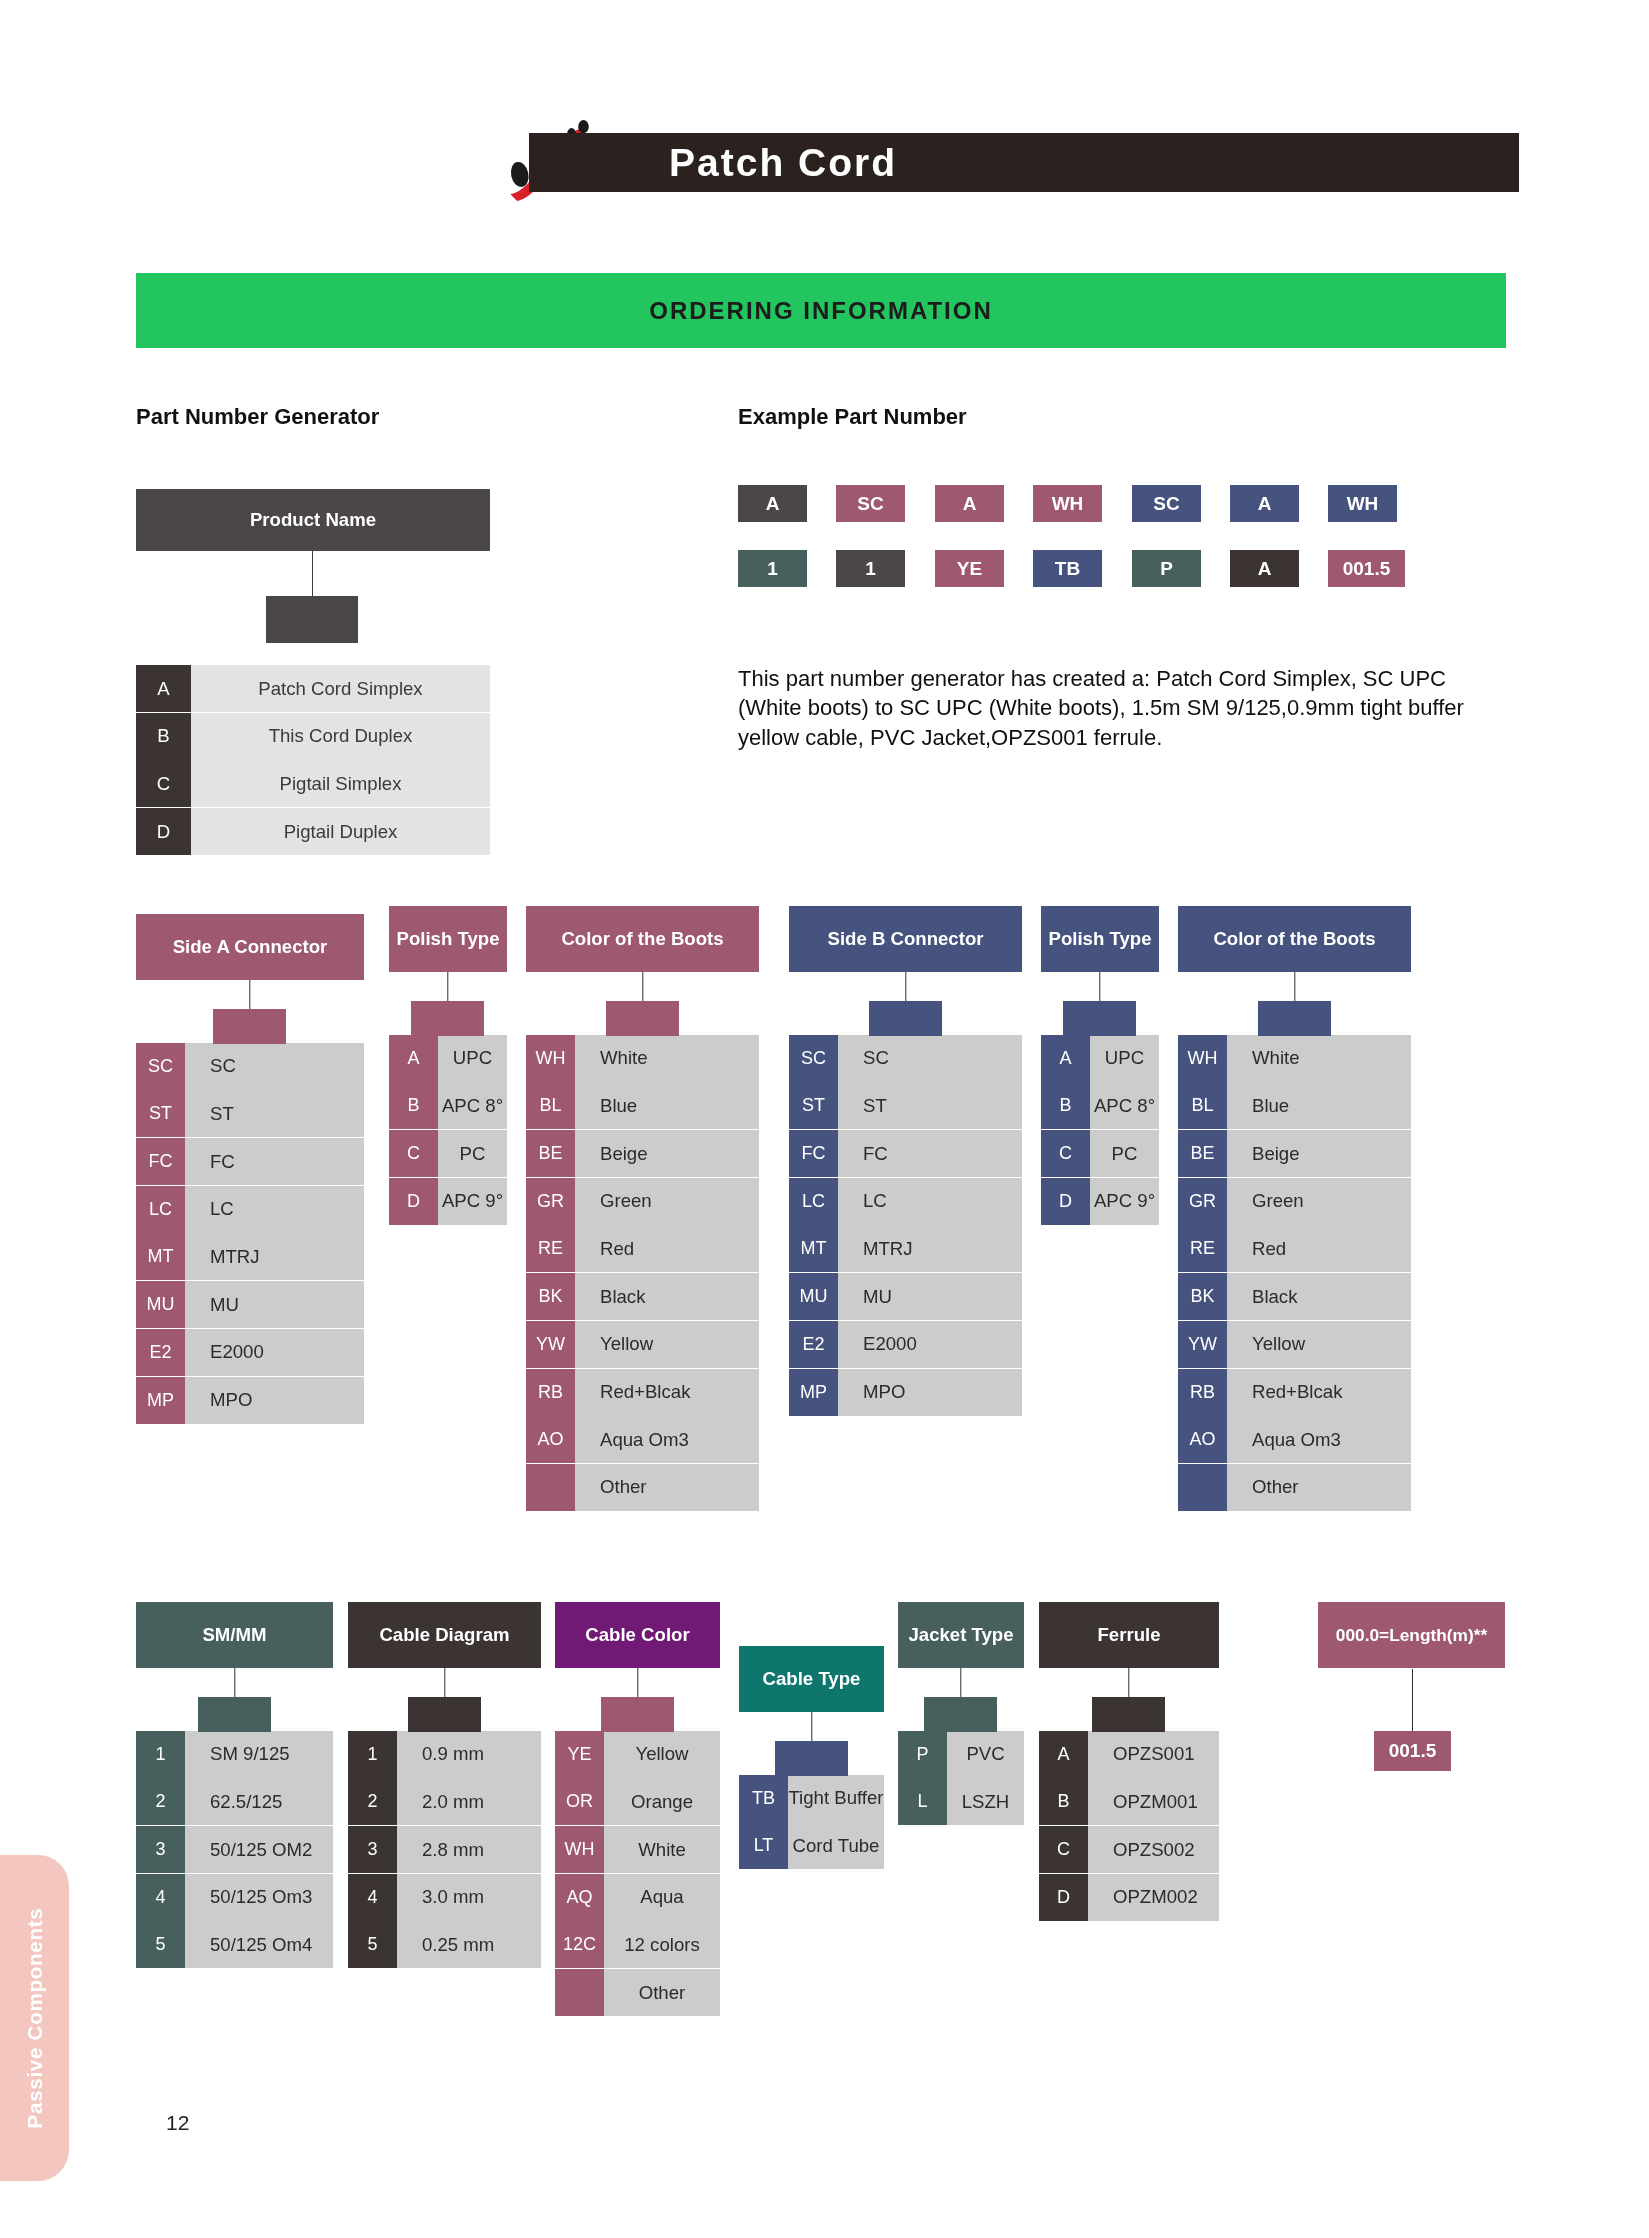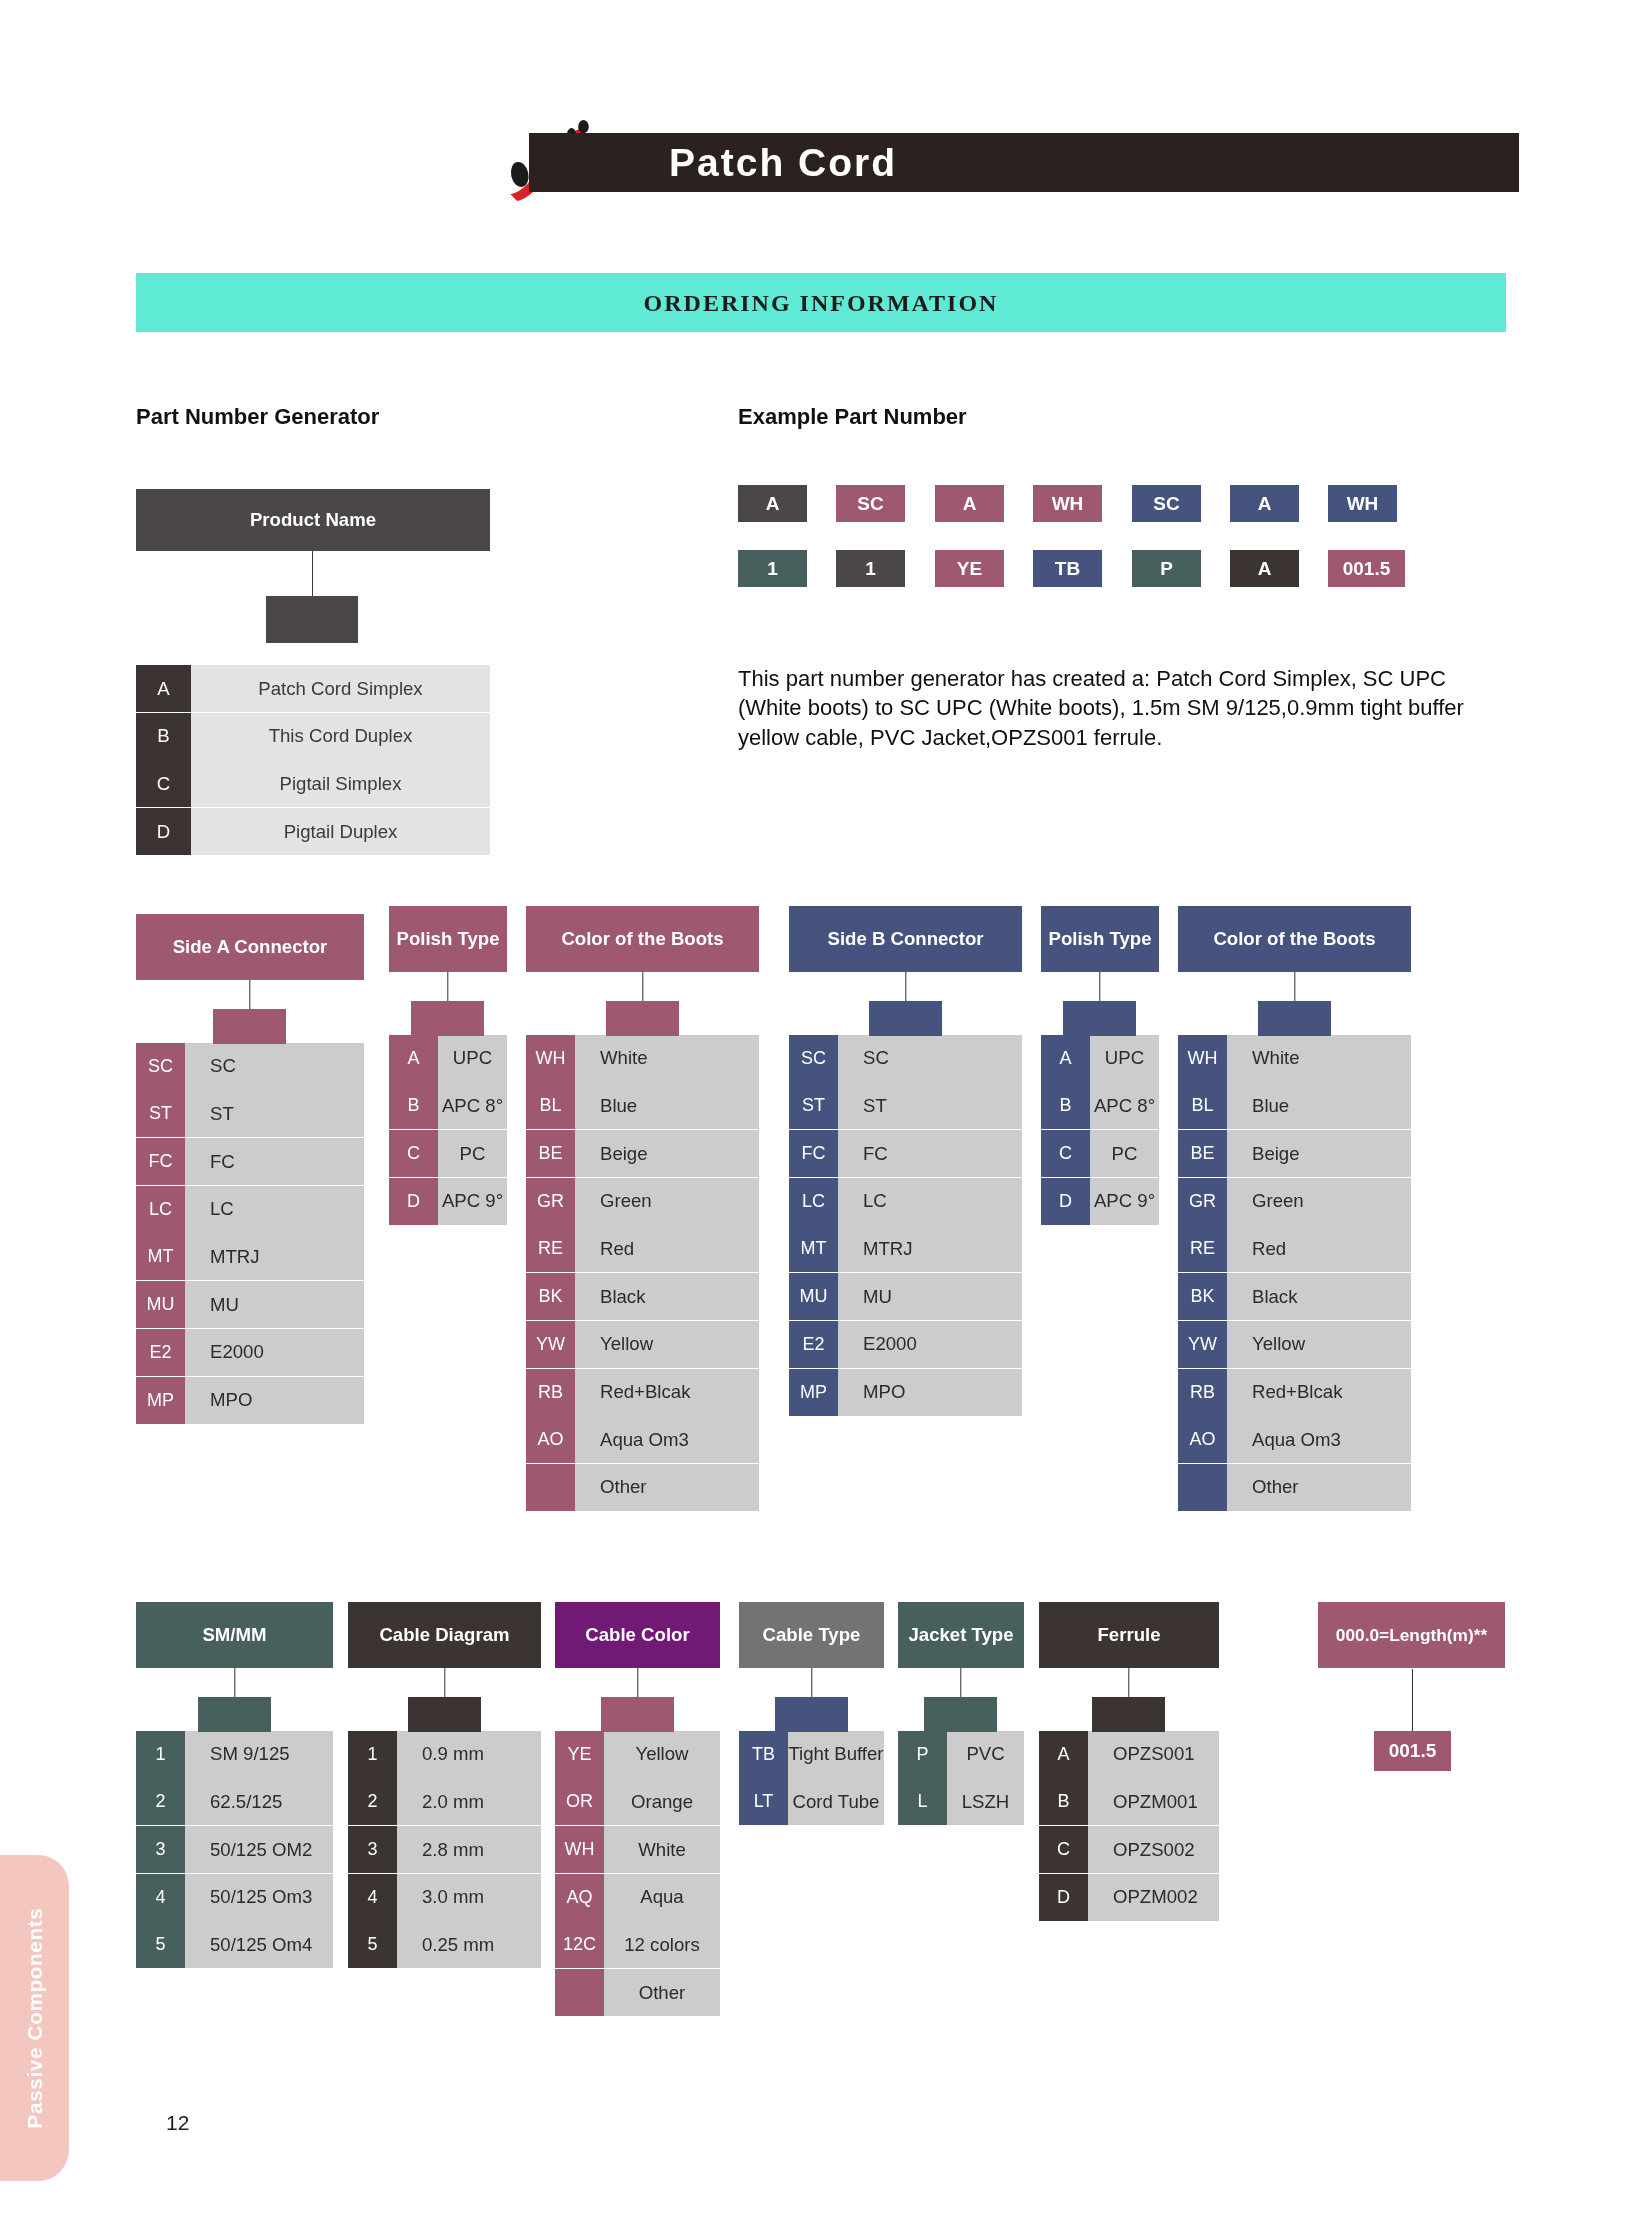--- a/index.html
+++ b/index.html
@@ -30,23 +30,22 @@
     padding-left:16px;
   }
   #title-banner .ttl{
     position:absolute;left:140px;top:50%;transform:translateY(-50%);
     color:#ffffff;font-size:39px;font-weight:bold;letter-spacing:2px;
   }
   #banner-deco{position:absolute;left:505px;top:120px;width:153px;height:83px;}
 
   
   #ordering-bar{
-    position:absolute;left:136px;top:273px;width:1370px;height:59px;
-    background:#5eead4;
-    font-family:Liberation Serif, serif;
+    position:absolute;left:136px;top:273px;width:1370px;height:75px;
+    background:#22c55e;
   }
   #ordering-bar .txt{
     position:absolute;left:0;right:0;top:50%;transform:translateY(-50%);
     text-align:center;color:#1c1c1c;font-size:24px;font-weight:bold;letter-spacing:2px;
   }
 
   
   .sec-head{position:absolute;font-size:22px;font-weight:bold;color:#111;text-align:center;}
   #png-head{left:136px;top:404px;}
   #epn-head{left:738px;top:404px;}
@@ -500,21 +499,21 @@
             <div class="c" style="background: rgb(158, 88, 114);">12C</div>
             <div class="v ctr">12 colors</div>
           </div>
           <div class="orow">
             <div class="c" style="background: rgb(158, 88, 114);"></div>
             <div class="v ctr">Other</div>
           </div>
         </div>
       </div>
       <div class="col" style="left: 739px; top: 1602px; width: 145px;">
-        <div class="hdr" style="background: #737373;">Cable Type</div>
+        <div class="hdr" style="background: #0f766e; margin-top: 44px;">Cable Type</div>
         <div class="conn">
           <div class="vline"></div>
           <div class="stub" style="background: rgb(70, 83, 127);"></div>
         </div>
         <div class="rows">
           <div class="orow">
             <div class="c" style="background: rgb(70, 83, 127);">TB</div>
             <div class="v ctr">Tight Buffer</div>
           </div>
           <div class="orow">

